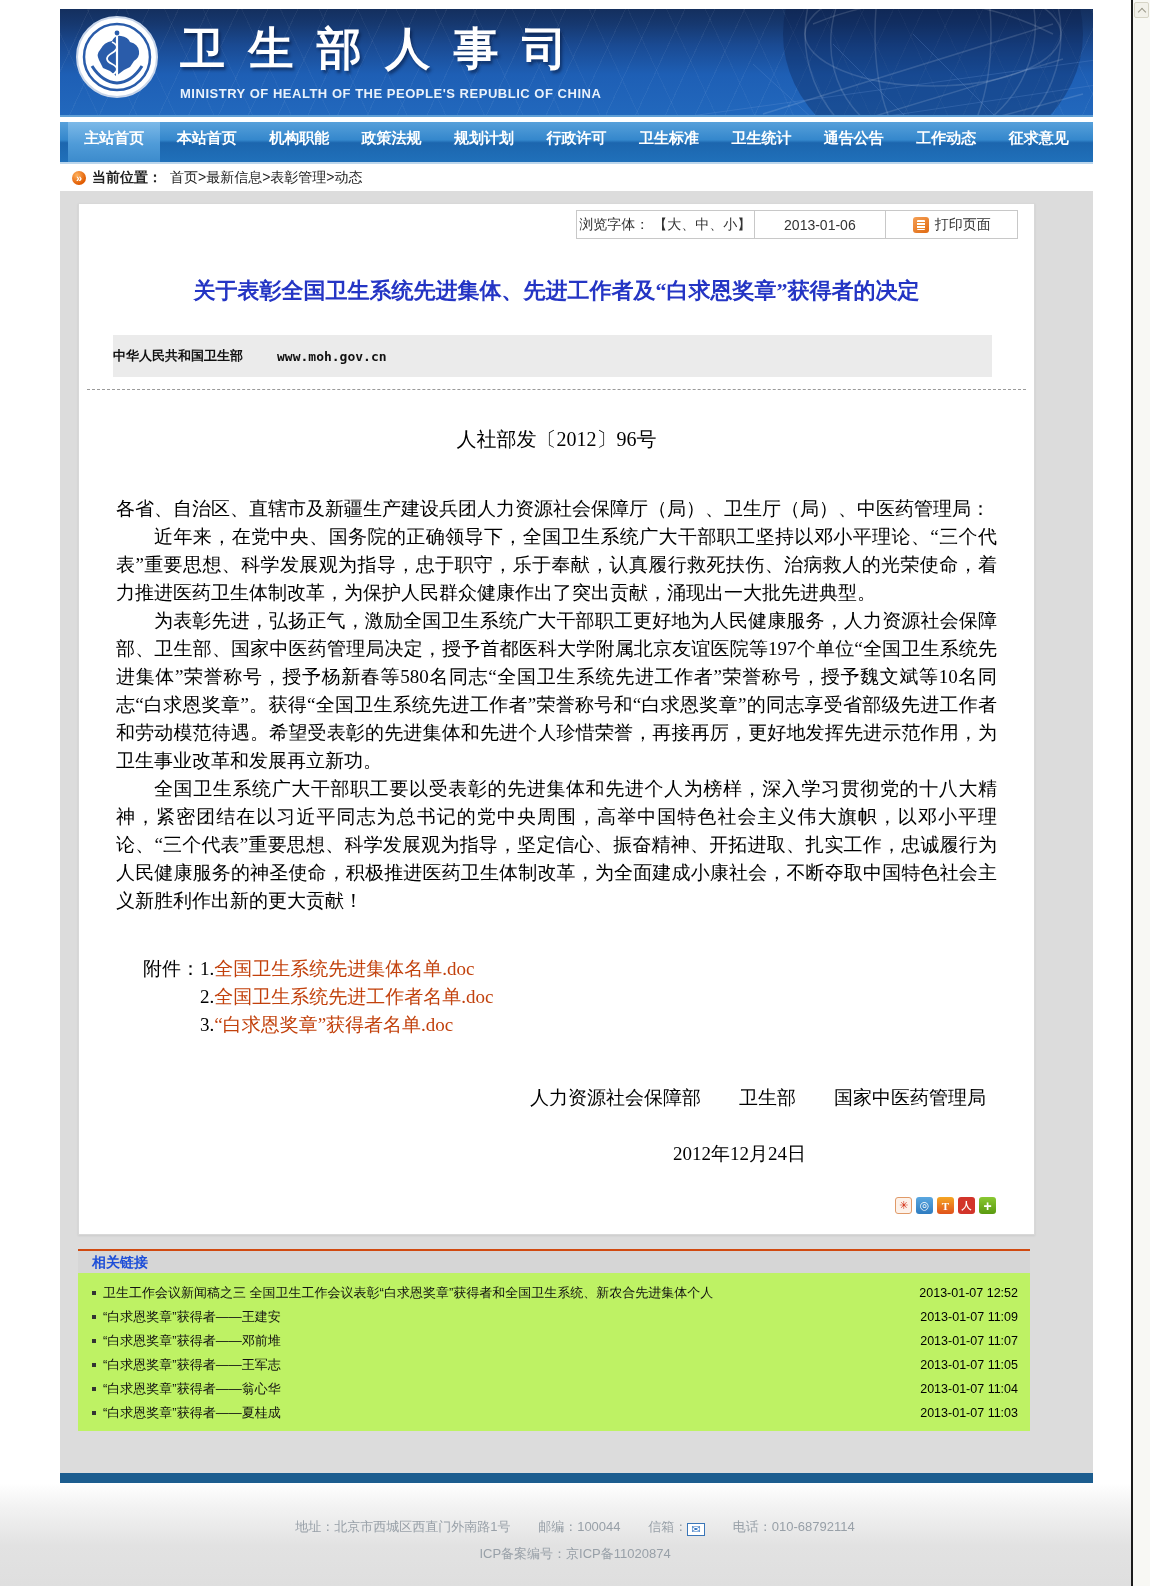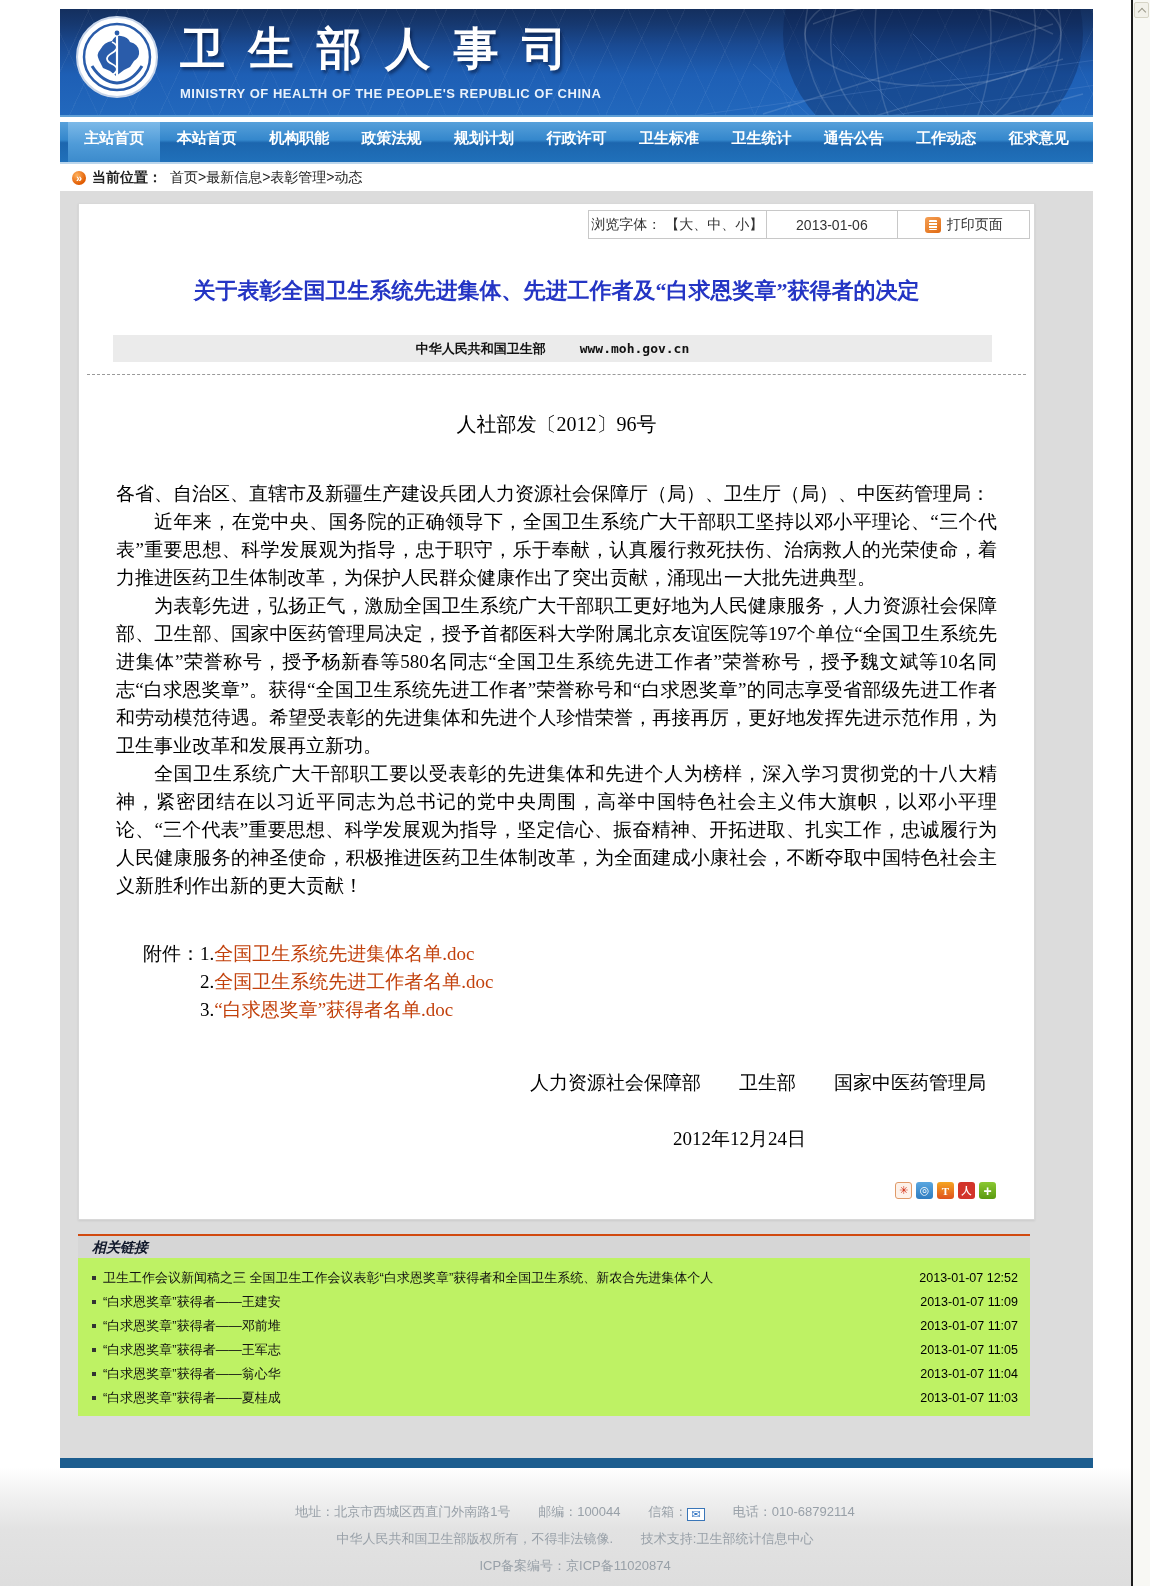--- a/index.html
+++ b/index.html
@@ -37,37 +37,37 @@
     line-height:14px; text-align:center; font-weight:bold; }
   .crumb-label { font-weight:bold; margin-right:8px; }
   .crumb-path { color:#222; cursor:pointer; }
 
   
   .page-gray { background:#dcdcdc; padding:12px 18px 0 18px; }
 
   
   .content-box { width:957px; background:#ffffff; border:1px solid #d8d8d8; padding-bottom:16px;
     box-shadow:0 1px 2px rgba(0,0,0,0.08); }
-  .art-toolbar { margin:6px 4px 0 auto; width:442px; height:29px; border:1px solid #c8c8c8;
+  .art-toolbar { margin:6px 16px 0 auto; width:442px; height:29px; border:1px solid #c8c8c8;
     display:flex; font-size:14px; color:#333; background:#fff; }
   .tb-cell { display:flex; align-items:center; justify-content:center; height:100%; }
   .tb-font { flex:1.35; }
   .tb-date { flex:1; border-left:1px solid #c8c8c8; border-right:1px solid #c8c8c8; }
   .tb-print { flex:1; cursor:pointer; }
   .font-sizes { cursor:pointer; margin-left:4px; }
   .print-icon { width:16px; height:16px; border-radius:3px; margin-right:6px;
     background:linear-gradient(145deg,#f5a055,#e06a12); position:relative; }
   .print-icon::before { content:""; position:absolute; left:4px; top:3px; width:8px; height:10px;
     background:repeating-linear-gradient(180deg,#ffffff 0 2px,#e8882f 2px 3px); border-radius:1px; }
 
   .art-title { margin:36px 20px 0 20px; text-align:center; color:#2435c4; font-size:22px;
     font-weight:bold; font-family:"Liberation Serif","DejaVu Serif",serif; line-height:32px; }
 
-  .source-bar { margin:28px 42px 0 34px; height:27px; background:#ebebeb; display:flex;
-    align-items:center; justify-content:center; font-size:13px; font-weight:bold; color:#111; }
+  .source-bar { margin:28px 42px 0 34px; height:42px; background:#ebebeb; display:flex;
+    align-items:center; justify-content:flex-start; font-size:13px; font-weight:bold; color:#111; }
   .source-site { margin-left:34px; font-family:"DejaVu Sans Mono","Liberation Mono",monospace; }
   .dashed-sep { margin:12px 8px 0 8px; border-top:1px dashed #9a9a9a; height:0; }
 
   .doc-number { margin-top:36px; text-align:center; font-size:20px; color:#000;
     font-family:"Liberation Serif","DejaVu Serif",serif; }
 
   .art-body { margin:42px 37px 0 37px; font-size:19px; line-height:28px; color:#000;
     text-align:justify; font-family:"Liberation Serif","DejaVu Serif",serif; }
   .art-body p.indent { text-indent:2em; }
 
@@ -88,21 +88,21 @@
     justify-content:center; font-size:11px; font-weight:bold; color:#fff; cursor:pointer; }
   .sh1 { background:#fdf2ea; border:1px solid #e09a68; color:#d33016; }
   .sh2 { background:linear-gradient(180deg,#5aa7e0,#2f7cc0); }
   .sh3 { background:linear-gradient(180deg,#f5a623,#e0521b); font-family:"Liberation Serif",serif; }
   .sh4 { background:#d2342a; font-size:10px; }
   .sh5 { background:linear-gradient(180deg,#8ac832,#5a9a10); font-size:14px; }
 
   
   .related-box { margin-top:14px; width:952px; }
   .related-head { border-top:2px solid #d14a10; background:#d6d6d6; height:24px; line-height:22px;
-    padding-left:14px; font-size:14px; font-weight:bold; color:#0f172a;font-style:italic; }
+    padding-left:14px; font-size:14px; font-weight:bold; color:#1d4ed8; }
   .related-list { background:#bef264; padding:8px 0 6px 0; }
   .rel-item { height:24px; display:flex; align-items:center; padding:0 12px 0 14px; font-size:13px; color:#111; }
   .rel-bullet { width:4px; height:4px; background:#333; margin-right:7px; flex:0 0 auto; }
   .rel-text { flex:1; cursor:pointer; white-space:nowrap; overflow:hidden; }
   .rel-date { font-size:12.5px; color:#000; margin-left:12px; flex:0 0 auto; }
 
   .blue-bar { height:10px; background:#1c5d8f; margin:42px -18px 0 -18px; }
 
   
   .site-footer { width:1150px; height:139px; margin-top:0;
@@ -281,23 +281,19 @@
 </div>
 
 <div class="site-footer">
   <div>
     <span class="f-seg">地址：北京市西城区西直门外南路1号</span>
     <span class="f-seg">邮编：100044</span>
     <span class="f-seg"><span>信箱：</span><span class="mail-icon">✉</span></span>
     <span class="f-seg">电话：010-68792114</span>
   </div>
   <div>
-    <span class="f-seg">中华人民共和国卫生部版权所有，不得非法镜像.</span>
-    <span class="f-seg">技术支持:卫生部统计信息中心</span>
-  </div>
-  <div>
     <span>ICP备案编号：京ICP备11020874</span>
   </div>
 </div>
 
 <div class="scrollbar">
   <div class="scroll-up"></div>
 </div>
 
 </body></html>

